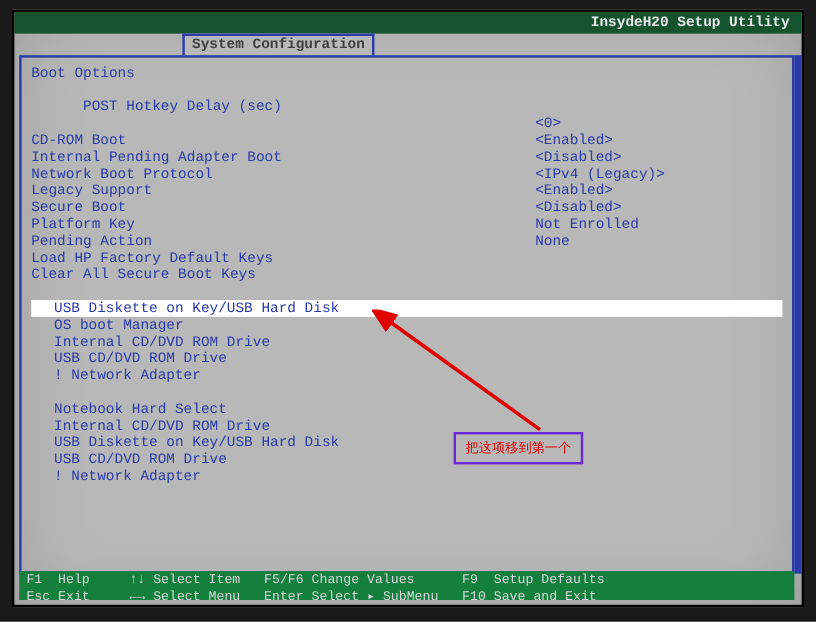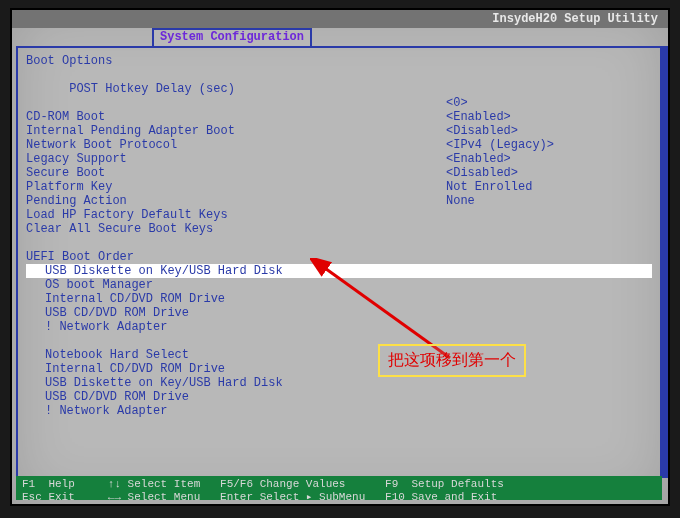--- a/index.html
+++ b/index.html
@@ -13,34 +13,34 @@
   }
   .screen{
     position:absolute;
     left:10px;top:8px;right:10px;bottom:12px;
     background:#b8b8b8;
     border:2px solid #000;
     box-shadow:inset 0 0 60px rgba(0,0,0,.15);
   }
   .topbar{
     height:18px;
-    background:#737373;
+    background:#14532d;
     color:#e8e8e8;
     position:relative;
     font-weight:bold;
   }
   .topbar .util{
     position:absolute;right:10px;top:2px;
   }
   .tab{
     position:absolute;
     left:140px;top:18px;
     height:16px;
     background:#b8b8b8;
-    color:#6d28d9;
+    color:#404040;
     padding:0 6px;
     font-weight:bold;
     border-top:2px solid #2a3aa8;
     border-left:2px solid #2a3aa8;
     border-right:2px solid #2a3aa8;
   }
   .panel{
     position:absolute;
     left:4px;right:6px;
     top:36px;bottom:26px;
@@ -68,25 +68,25 @@
     padding:2px 6px;
     white-space:pre;
     overflow:hidden;
   }
   .arrow{
     position:absolute;
     pointer-events:none;
   }
   .annot{
     position:absolute;
-    left:378px;top:344px;
-    border:2px solid #fde047;
+    left:378px;top:360px;
+    border:2px solid #6d28d9;
     color:#e00000;
     font-family:sans-serif;
-    font-size:16px;
+    font-size:11px;
     padding:4px 8px;
     background:rgba(184,184,184,.2);
   }
 </style>
 </head>
 <body>
 
 <div class="screen">
   <div class="topbar">
     <span class="util">InsydeH20 Setup Utility</span>
@@ -110,21 +110,20 @@
         <div class="row"><span>Legacy Support</span><span class="val">&lt;Enabled&gt;</span></div>
         <div class="row"><span>Secure Boot</span><span class="val">&lt;Disabled&gt;</span></div>
         <div class="row"><span>Platform Key</span><span class="val">Not Enrolled</span></div>
         <div class="row"><span>Pending Action</span><span class="val">None</span></div>
         <div class="row"><span>Load HP Factory Default Keys</span><span class="val"></span></div>
         <div class="row"><span>Clear All Secure Boot Keys</span><span class="val"></span></div>
       </div>
 
     <div class="row"></div>
 
-    <div class="row">UEFI Boot Order</div>
     <div id="uefi">
         <div class="row indent hl">USB Diskette on Key/USB Hard Disk</div>
         <div class="row indent">OS boot Manager</div>
         <div class="row indent">Internal CD/DVD ROM Drive</div>
         <div class="row indent">USB CD/DVD ROM Drive</div>
         <div class="row indent">! Network Adapter</div>
       </div>
 
     <div class="row"></div>
 

